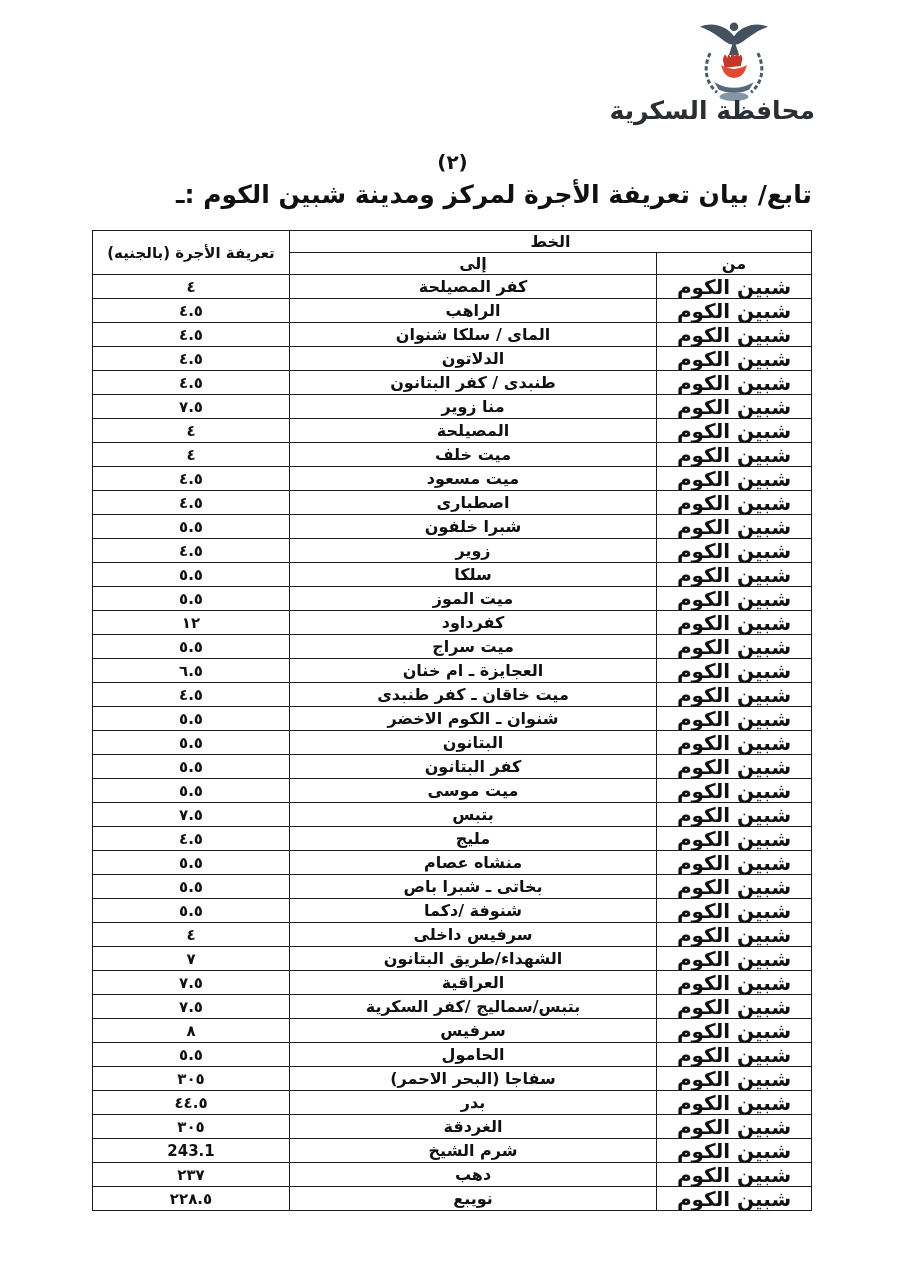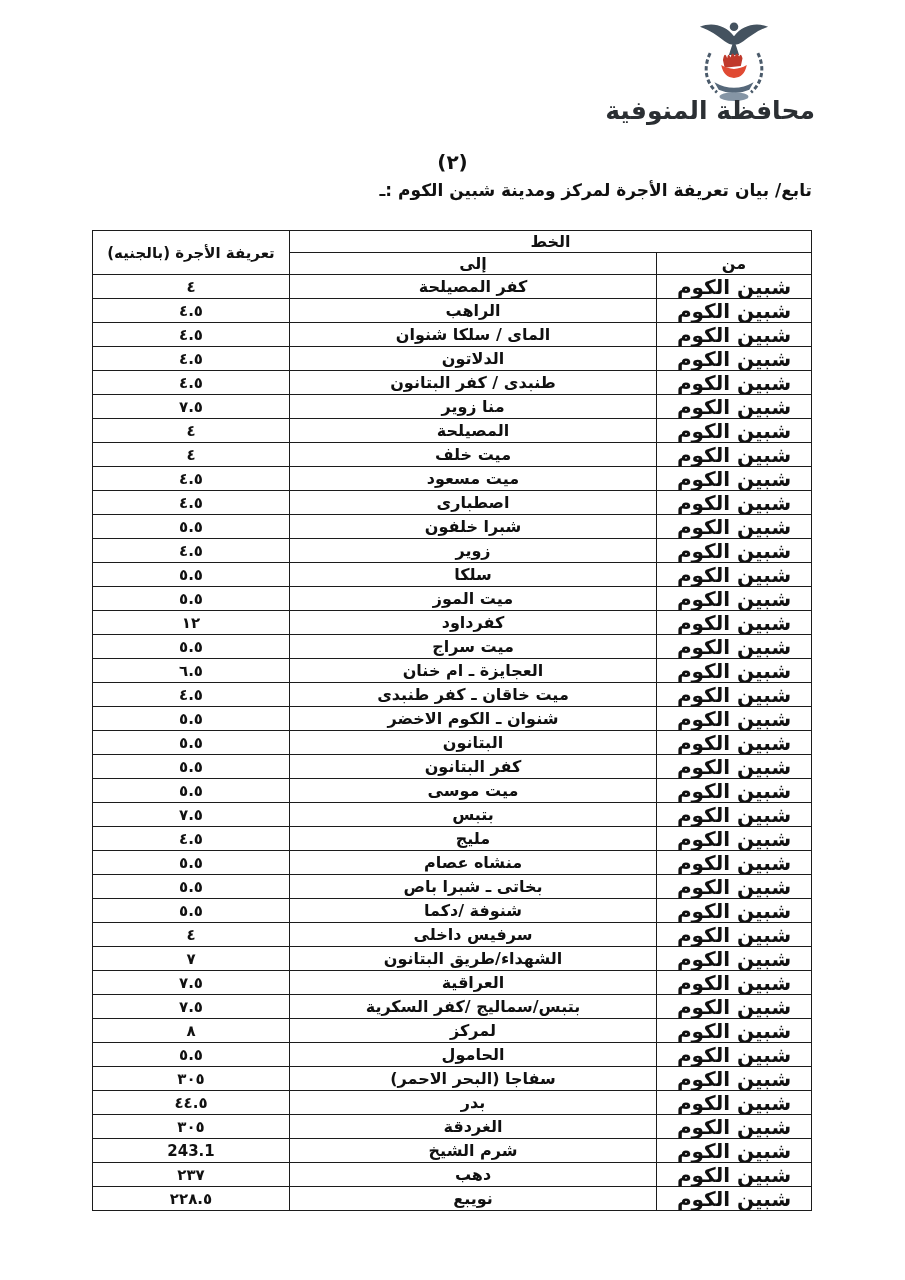--- a/index.html
+++ b/index.html
@@ -23,21 +23,21 @@
     font-size:25px; font-weight:bold; color:#2b2f33;
     letter-spacing:0.5px;
     white-space:nowrap;
   }
   .page-number {
     position:absolute; top:150px; left:0; width:100%;
     text-align:center; font-size:20px; font-weight:bold;
   }
   .subtitle {
     position:absolute; top:180px; right:93px;
-    font-size:17px; font-weight:bold;
+    font-size:25px; font-weight:bold;
     white-space:nowrap;
   }
 
   table.fare-table {
     position:absolute; top:214px; right:93px;
     width:719px;
     border-collapse:collapse;
     table-layout:fixed;
     margin-top:16px;
   }
@@ -75,21 +75,21 @@
 
         <path d="M37,54 q2,-11 5,-2 q1,-8 4,-1 q2,-9 5,-1 q2,-7 5,0 q2,-5 4,2 l-2,9 l-19,2 z" fill="#c0392b"></path>
         <path d="M35,60 q15,9 30,0 q-3,15 -15,15 q-12,0 -15,-15 z" fill="#e04a33"></path>
 
         <path d="M27,80 q23,13 46,0 l-5,9 q-18,8 -36,0 z" fill="#56687a"></path>
         <ellipse cx="50" cy="97" rx="17" ry="5" fill="#8595a5"></ellipse>
       </svg>
     </span>
   </div>
 
-  <div class="gov-name">محافظة المنوفية</div>
+  <div class="gov-name">محافظة السكرية</div>
 
   <div class="page-number">(٢)</div>
 
   <div class="subtitle">تابع/  بيان تعريفة الأجرة لمركز ومدينة شبين الكوم :ـ</div>
 
   <table class="fare-table">
     <colgroup>
       <col class="c-from">
       <col class="c-to">
       <col class="c-fare">
@@ -255,21 +255,21 @@
           <td class="col-to">العراقية</td>
           <td class="col-fare">٧.٥</td>
         </tr>
         <tr>
           <td class="col-from">شبين الكوم</td>
           <td class="col-to">بتبس/سماليج /كفر السكرية</td>
           <td class="col-fare">٧.٥</td>
         </tr>
         <tr>
           <td class="col-from">شبين الكوم</td>
-          <td class="col-to">لمركز</td>
+          <td class="col-to">سرفيس</td>
           <td class="col-fare">٨</td>
         </tr>
         <tr>
           <td class="col-from">شبين الكوم</td>
           <td class="col-to">الحامول</td>
           <td class="col-fare">٥.٥</td>
         </tr>
         <tr>
           <td class="col-from">شبين الكوم</td>
           <td class="col-to">سفاجا (البحر الاحمر)</td>

